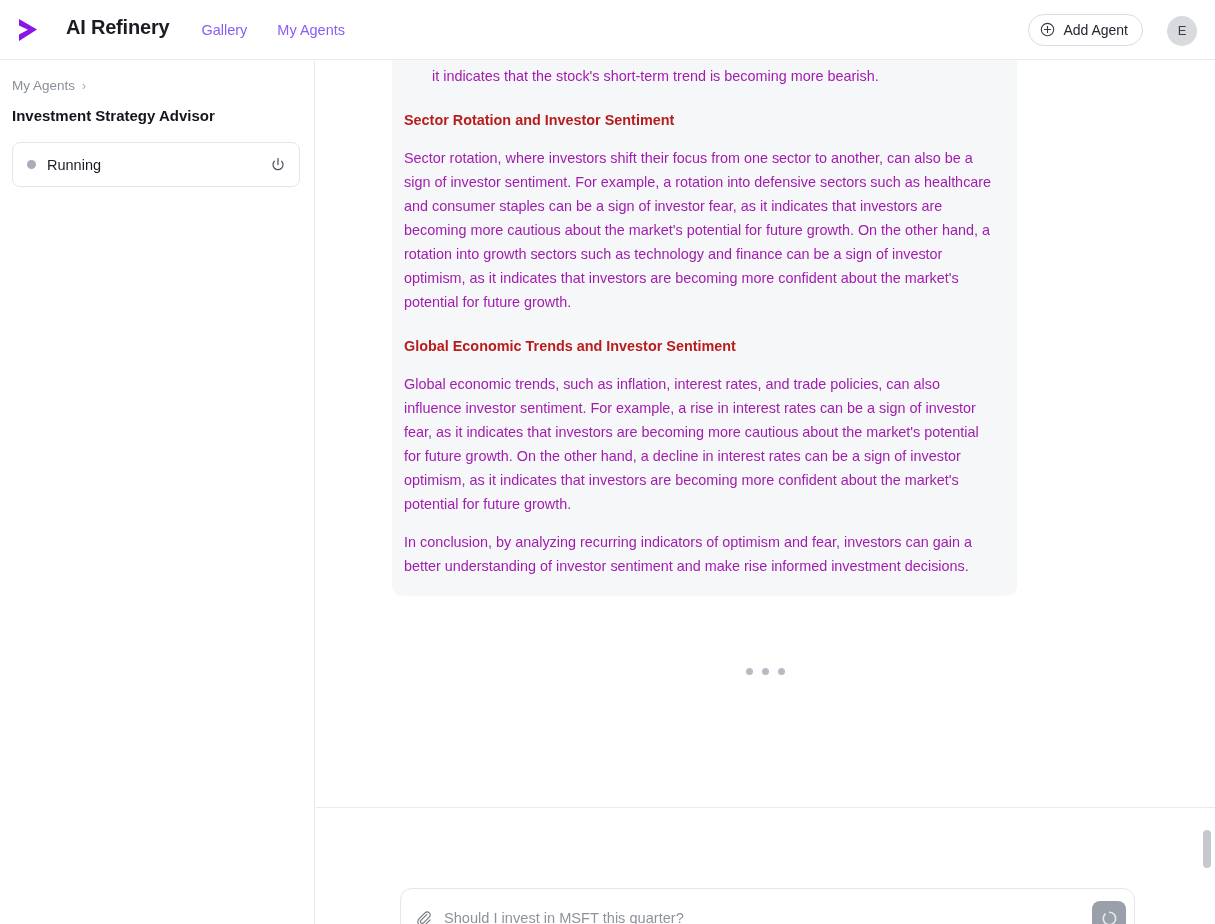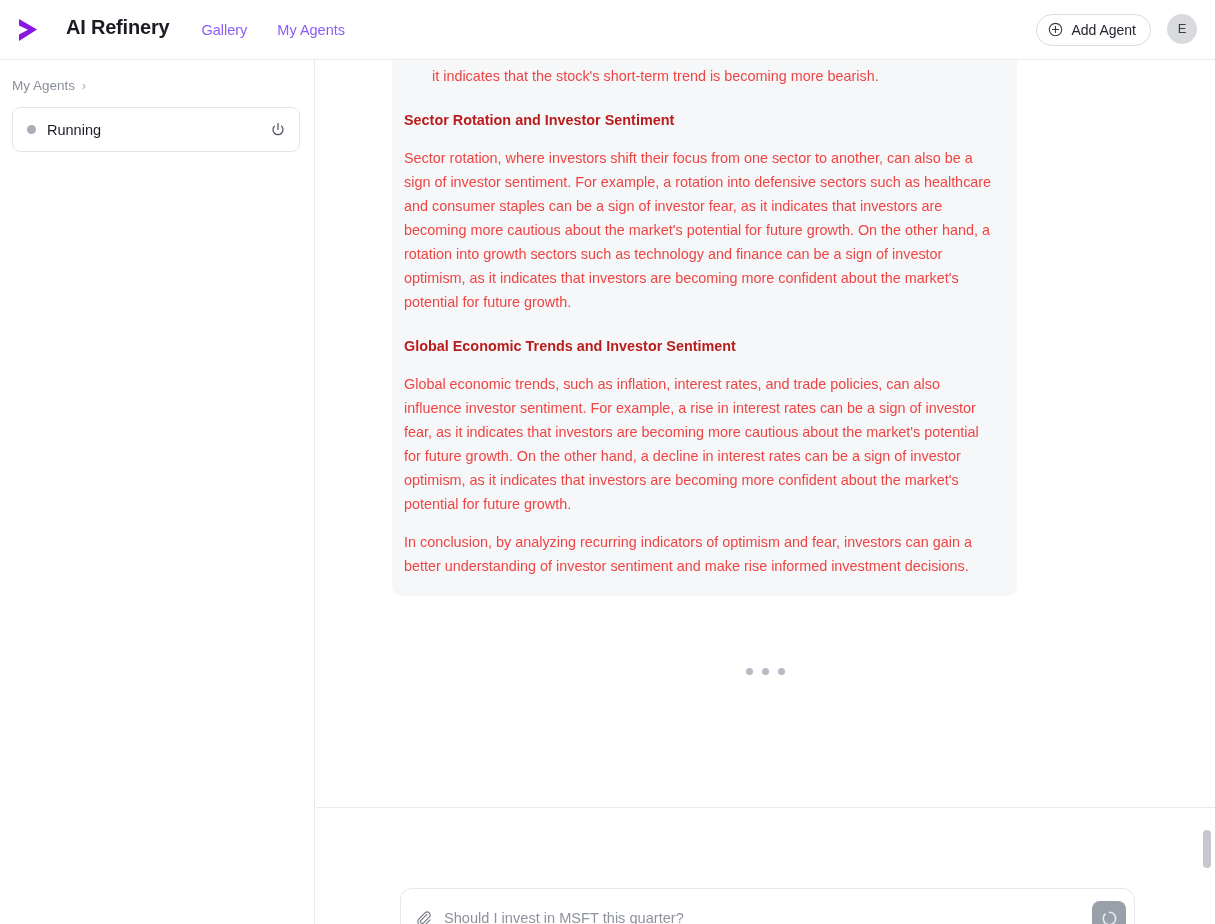--- a/index.html
+++ b/index.html
@@ -47,22 +47,22 @@
   }
   .nav-link {
     font-size: 14.5px;
     color: #8b5cf6;
     padding: 5px 10px;
     white-space: nowrap;
   }
   .topbar-right {
     margin-left: auto;
     display: flex;
-    align-items: flex-start;
-    gap: 16px;
+    align-items: flex-end;
+    gap: 24px;
   }
   .add-agent {
     display: flex;
     align-items: center;
     gap: 8px;
     border: 1px solid #dadce2;
     border-radius: 18px;
     height: 32px;
     padding: 0 14px 0 11px;
     background: #ffffff;
@@ -145,21 +145,21 @@
   .bubble {
     position: absolute;
     left: 76px;
     top: -10px;
     width: 625px;
     background: #f6f7f8;
     border-radius: 10px;
     padding: 14px 22px 18px 12px;
   }
   .bubble p, .bubble h4 {
-    color: #ef4444;
+    color: #a21caf;
     font-size: 14.4px;
     line-height: 24px;
   }
   .bubble h4 {
     font-weight: bold;
     color: #b91c1c;
     font-size: 14.4px;
     margin: 20px 0 14px;
   }
   .bubble p { margin: 0 0 14px; }
@@ -275,20 +275,21 @@
     <div class="avatar">E</div>
   </div>
 </div>
 
 <div class="sidebar">
   <div class="breadcrumb">
     <span>My Agents</span>
     <span class="crumb-caret">›</span>
   </div>
 
+  <div class="agent-title">Investment Strategy Advisor</div>
 
   <div class="status-card">
     <span class="status-dot"></span>
     <span class="status-label">Running</span>
     <svg class="power-btn" viewBox="0 0 16 16">
       <path d="M4.4 4.2 A5 5 0 1 0 11.6 4.2" fill="none" stroke="#4a4e59" stroke-width="1.2" stroke-linecap="round"></path>
       <path d="M8 1.6 L8 7.4" stroke="#4a4e59" stroke-width="1.2" stroke-linecap="round"></path>
     </svg>
   </div>
 </div>

